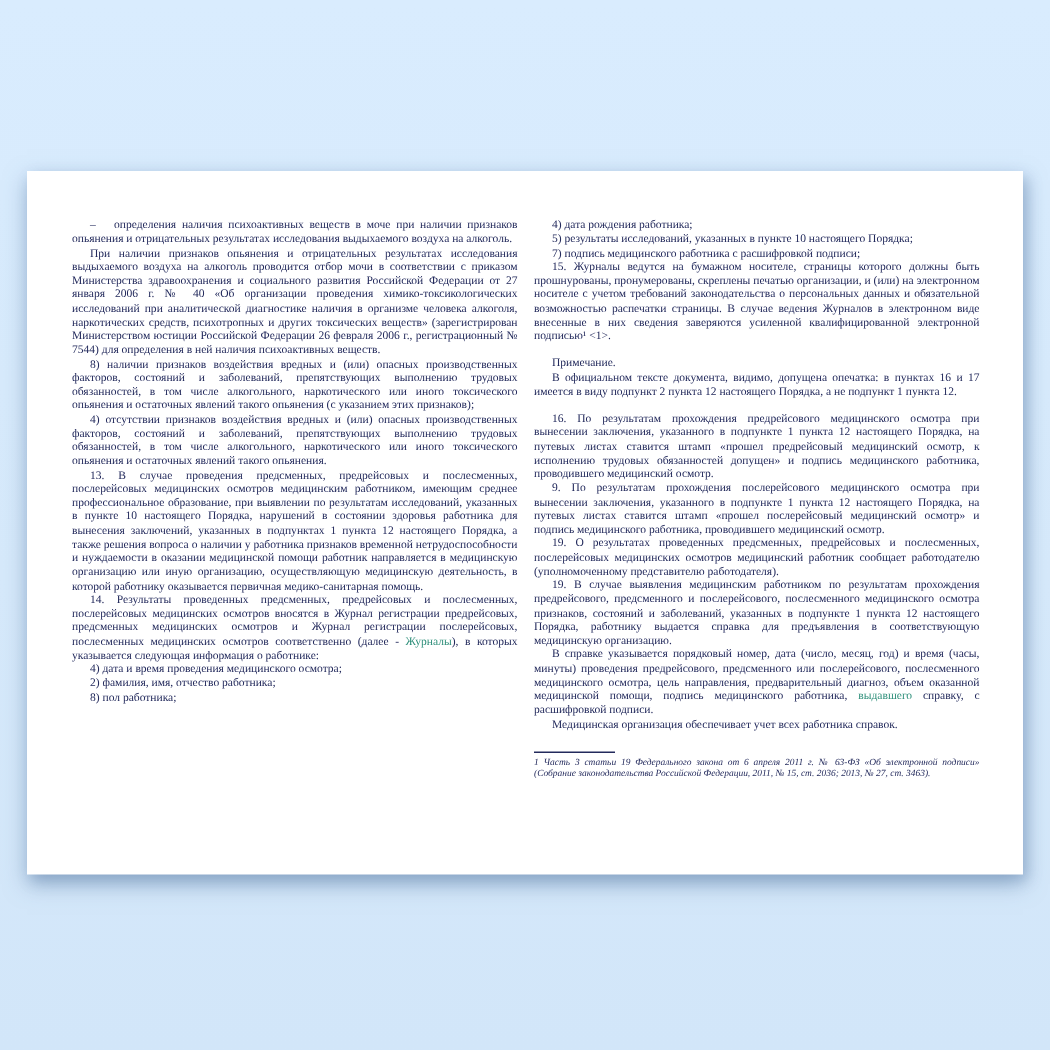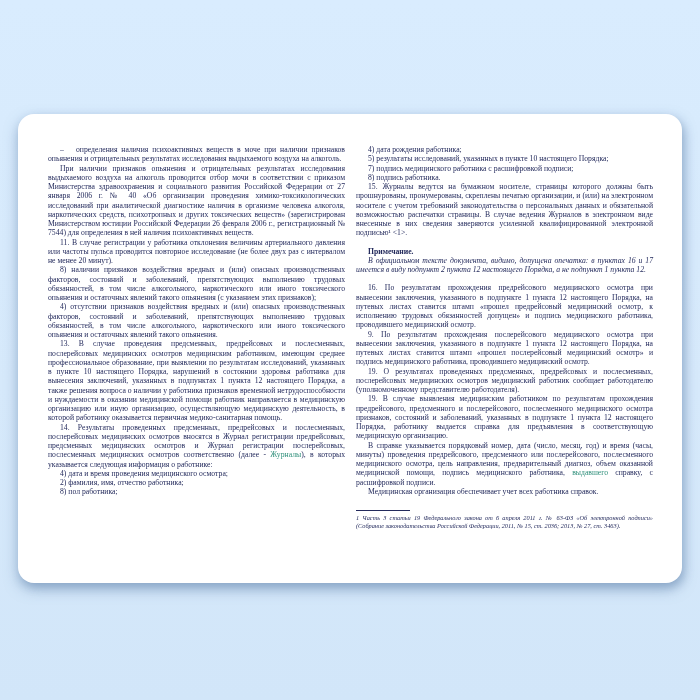--- a/index.html
+++ b/index.html
@@ -15,21 +15,20 @@
   }
   .paper {
     position: absolute;
     left: 18px;
     top: 114px;
     width: 664px;
     height: 469px;
     background: #ffffff;
     box-shadow: 0 6px 14px rgba(96, 130, 170, 0.5), 3px 4px 8px rgba(110, 140, 180, 0.35);
     overflow: hidden;
-    border-radius: 16px;
   }
   .content {
     position: absolute;
     left: 30px;
     top: 31px;
     width: 605px;
     display: flex;
     gap: 11px;
   }
   .col {
@@ -42,25 +41,24 @@
   .col p {
     margin: 0;
     text-indent: 12px;
   }
   p.dash-para .dash {
     display: inline-block;
     width: 16px;
     text-indent: 0;
   }
   .note-heading {
-    font-weight: bold;
+    font-weight: normal;
     margin-top: 9px !important;
   }
   .note-text {
-    font-style: italic;
     margin-bottom: 9px !important;
   }
   .doc-link {
     color: #2e8f7a;
   }
   .footnote-block {
     margin-top: 14px;
   }
   .footnote-rule {
     width: 54px;
@@ -77,35 +75,33 @@
 </style>
 </head>
 <body>
 
 <div class="paper">
   <div class="content">
 
     <div class="col">
       <p class="dash-para"><span class="dash">–</span><span>определения наличия психоактивных веществ в моче при наличии признаков опьянения и отрицательных результатах исследования выдыхаемого воздуха на алкоголь.</span></p>
       <p>При наличии признаков опьянения и отрицательных результатах исследования выдыхаемого воздуха на алкоголь проводится отбор мочи в соответствии с приказом Министерства здравоохранения и социального развития Российской Федерации от 27 января 2006 г. № 40 «Об организации проведения химико-токсикологических исследований при аналитической диагностике наличия в организме человека алкоголя, наркотических средств, психотропных и других токсических веществ» (зарегистрирован Министерством юстиции Российской Федерации 26 февраля 2006 г., регистрационный № 7544) для определения в ней наличия психоактивных веществ.</p>
-      <p>11. В случае регистрации у работника отклонения величины артериального давления или частоты пульса проводится повторное исследование (не более двух раз с интервалом не менее 20 минут).</p>
       <p>8) наличии признаков воздействия вредных и (или) опасных производственных факторов, состояний и заболеваний, препятствующих выполнению трудовых обязанностей, в том числе алкогольного, наркотического или иного токсического опьянения и остаточных явлений такого опьянения (с указанием этих признаков);</p>
       <p>4) отсутствии признаков воздействия вредных и (или) опасных производственных факторов, состояний и заболеваний, препятствующих выполнению трудовых обязанностей, в том числе алкогольного, наркотического или иного токсического опьянения и остаточных явлений такого опьянения.</p>
       <p>13. В случае проведения предсменных, предрейсовых и послесменных, послерейсовых медицинских осмотров медицинским работником, имеющим среднее профессиональное образование, при выявлении по результатам исследований, указанных в пункте 10 настоящего Порядка, нарушений в состоянии здоровья работника для вынесения заключений, указанных в подпунктах 1 пункта 12 настоящего Порядка, а также решения вопроса о наличии у работника признаков временной нетрудоспособности и нуждаемости в оказании медицинской помощи работник направляется в медицинскую организацию или иную организацию, осуществляющую медицинскую деятельность, в которой работнику оказывается первичная медико-санитарная помощь.</p>
       <p><span>14. Результаты проведенных предсменных, предрейсовых и послесменных, послерейсовых медицинских осмотров вносятся в Журнал регистрации предрейсовых, предсменных медицинских осмотров и Журнал регистрации послерейсовых, послесменных медицинских осмотров соответственно (далее - </span><span class="doc-link">Журналы</span><span>), в которых указывается следующая информация о работнике:</span></p>
       <p>4) дата и время проведения медицинского осмотра;</p>
       <p>2) фамилия, имя, отчество работника;</p>
       <p>8) пол работника;</p>
     </div>
 
     <div class="col">
       <p>4) дата рождения работника;</p>
       <p>5) результаты исследований, указанных в пункте 10 настоящего Порядка;</p>
       <p>7) подпись медицинского работника с расшифровкой подписи;</p>
-      <p>8) подпись работника.</p>
       <p>15. Журналы ведутся на бумажном носителе, страницы которого должны быть прошнурованы, пронумерованы, скреплены печатью организации, и (или) на электронном носителе с учетом требований законодательства о персональных данных и обязательной возможностью распечатки страницы. В случае ведения Журналов в электронном виде внесенные в них сведения заверяются усиленной квалифицированной электронной подписью¹ &lt;1&gt;.</p>
 
       <p class="note-heading">Примечание.</p>
       <p class="note-text">В официальном тексте документа, видимо, допущена опечатка: в пунктах 16 и 17 имеется в виду подпункт 2 пункта 12 настоящего Порядка, а не подпункт 1 пункта 12.</p>
 
       <p>16. По результатам прохождения предрейсового медицинского осмотра при вынесении заключения, указанного в подпункте 1 пункта 12 настоящего Порядка, на путевых листах ставится штамп «прошел предрейсовый медицинский осмотр, к исполнению трудовых обязанностей допущен» и подпись медицинского работника, проводившего медицинский осмотр.</p>
       <p>9. По результатам прохождения послерейсового медицинского осмотра при вынесении заключения, указанного в подпункте 1 пункта 12 настоящего Порядка, на путевых листах ставится штамп «прошел послерейсовый медицинский осмотр» и подпись медицинского работника, проводившего медицинский осмотр.</p>
       <p>19. О результатах проведенных предсменных, предрейсовых и послесменных, послерейсовых медицинских осмотров медицинский работник сообщает работодателю (уполномоченному представителю работодателя).</p>
       <p>19. В случае выявления медицинским работником по результатам прохождения предрейсового, предсменного и послерейсового, послесменного медицинского осмотра признаков, состояний и заболеваний, указанных в подпункте 1 пункта 12 настоящего Порядка, работнику выдается справка для предъявления в соответствующую медицинскую организацию.</p>
       <p><span>В справке указывается порядковый номер, дата (число, месяц, год) и время (часы, минуты) проведения предрейсового, предсменного или послерейсового, послесменного медицинского осмотра, цель направления, предварительный диагноз, объем оказанной медицинской помощи, подпись медицинского работника, </span><span class="doc-link">выдавшего</span><span> справку, с расшифровкой подписи.</span></p>

